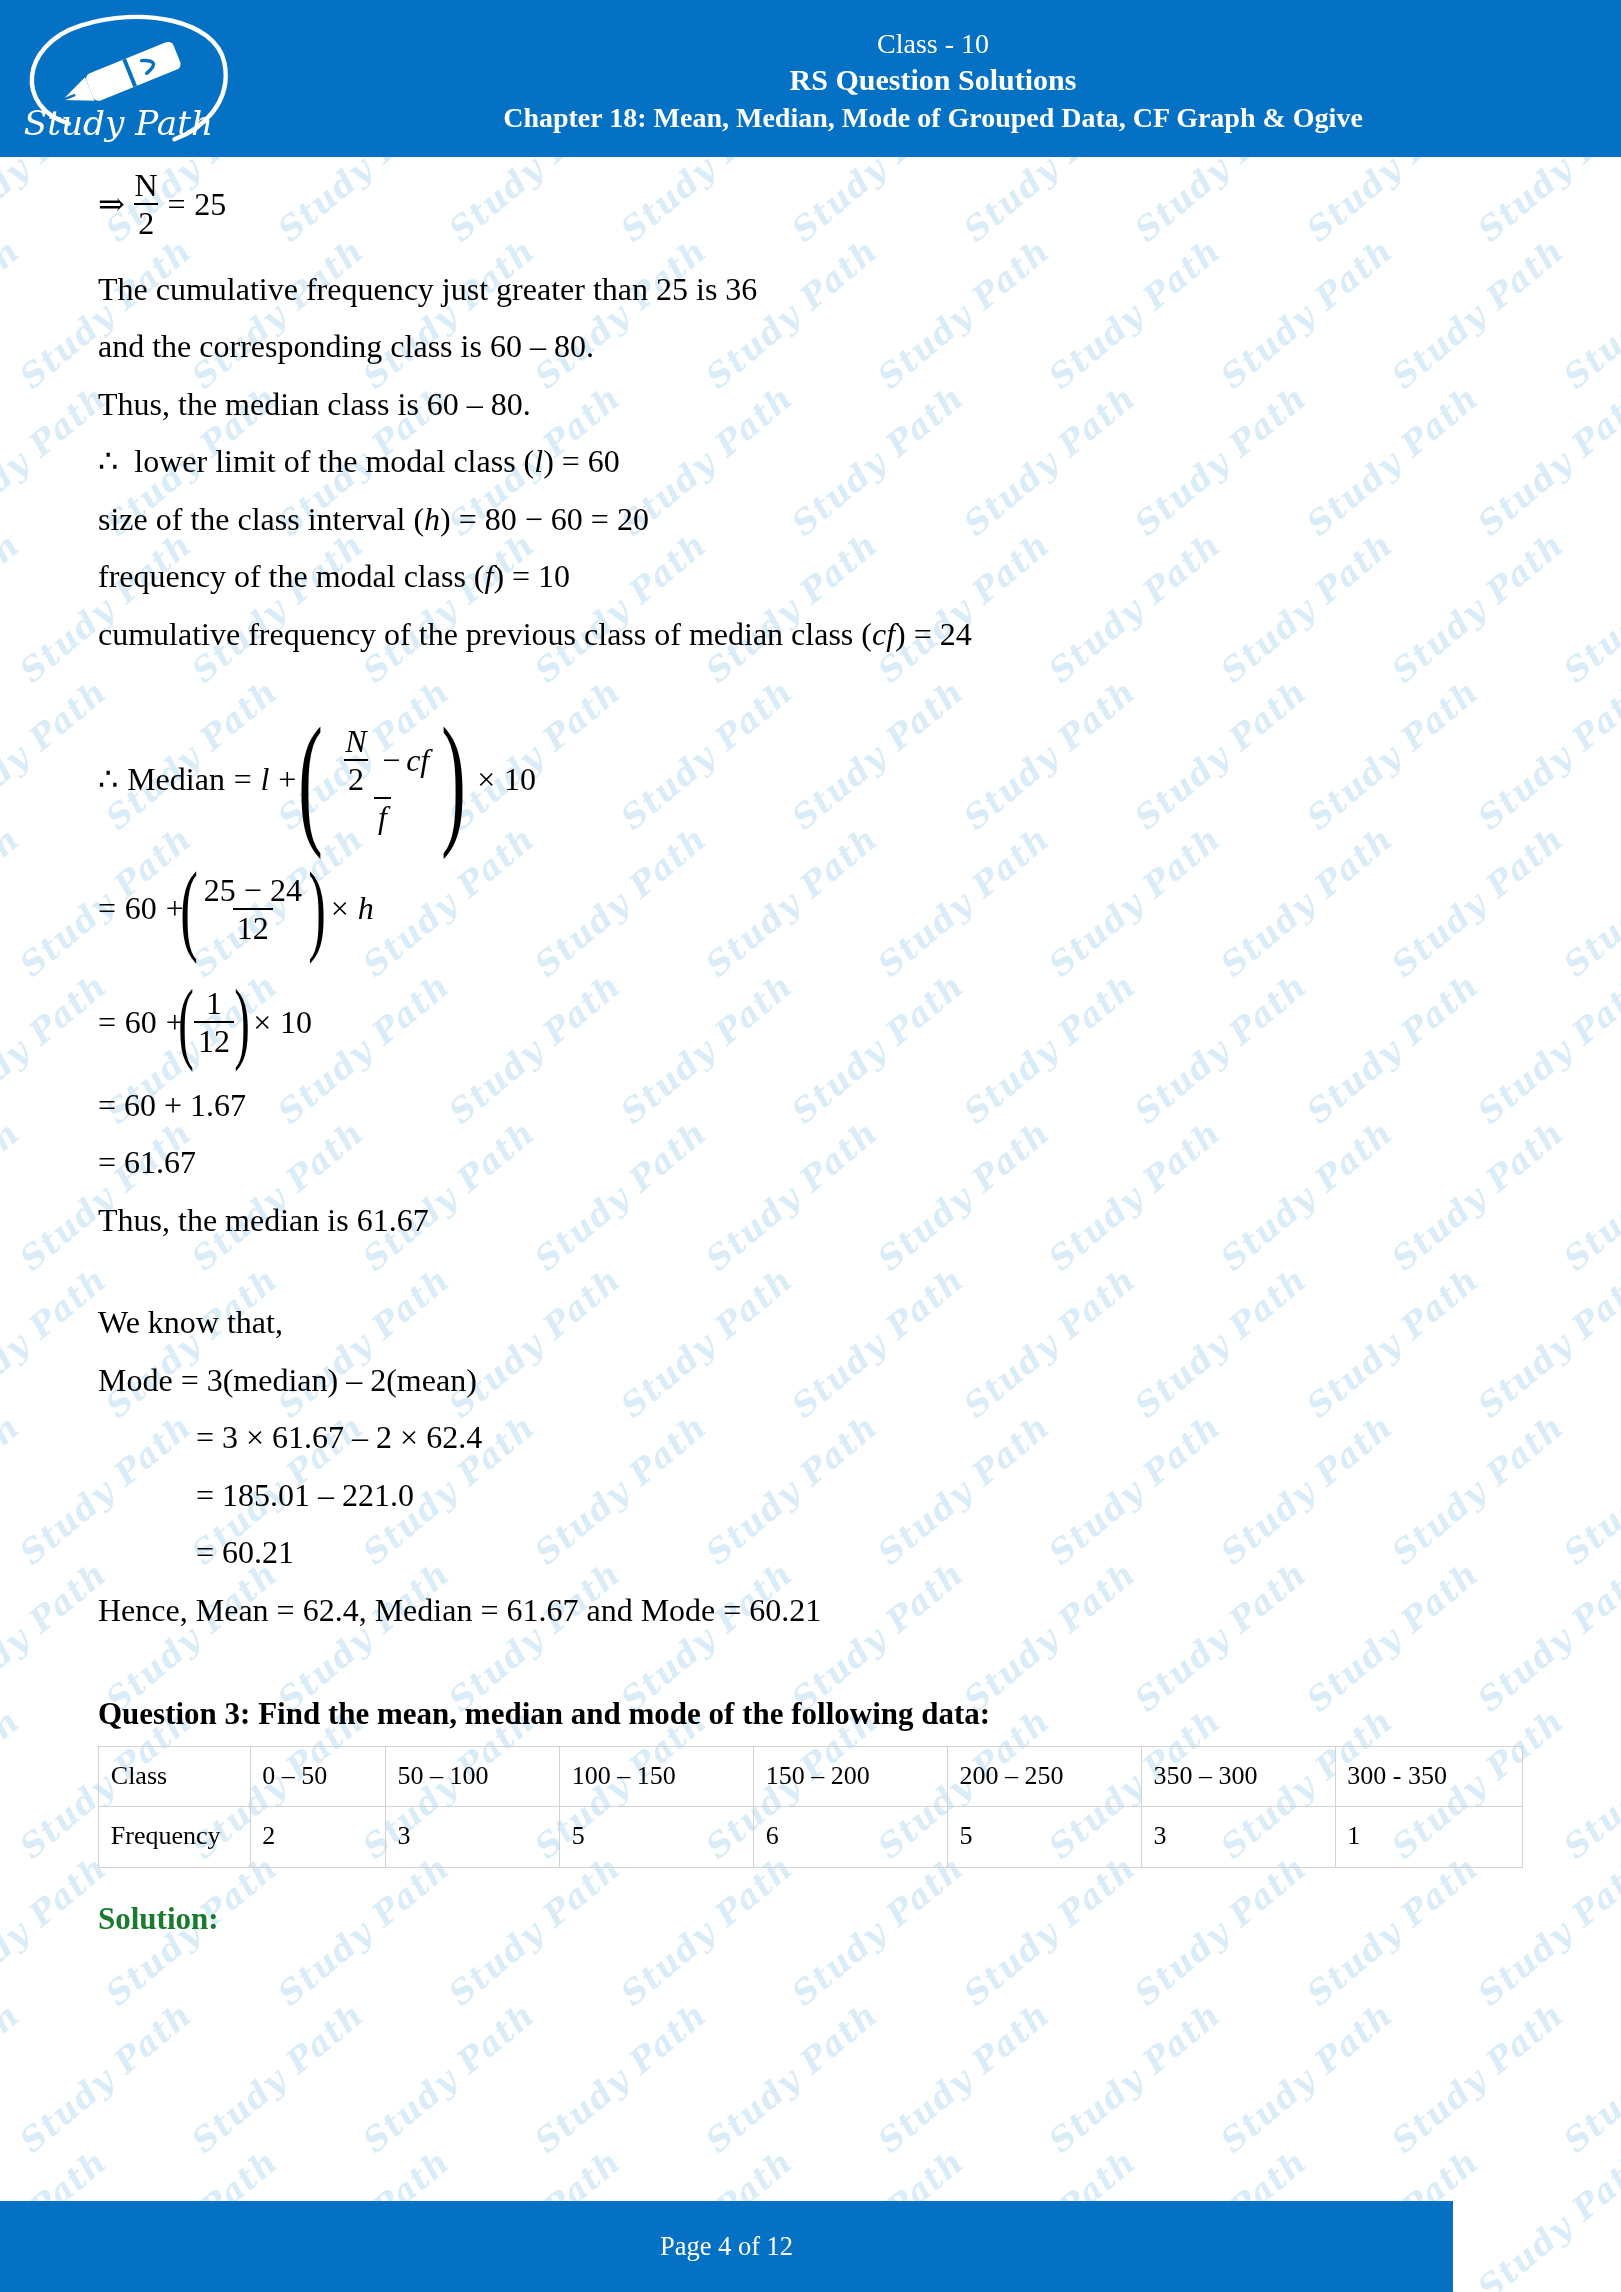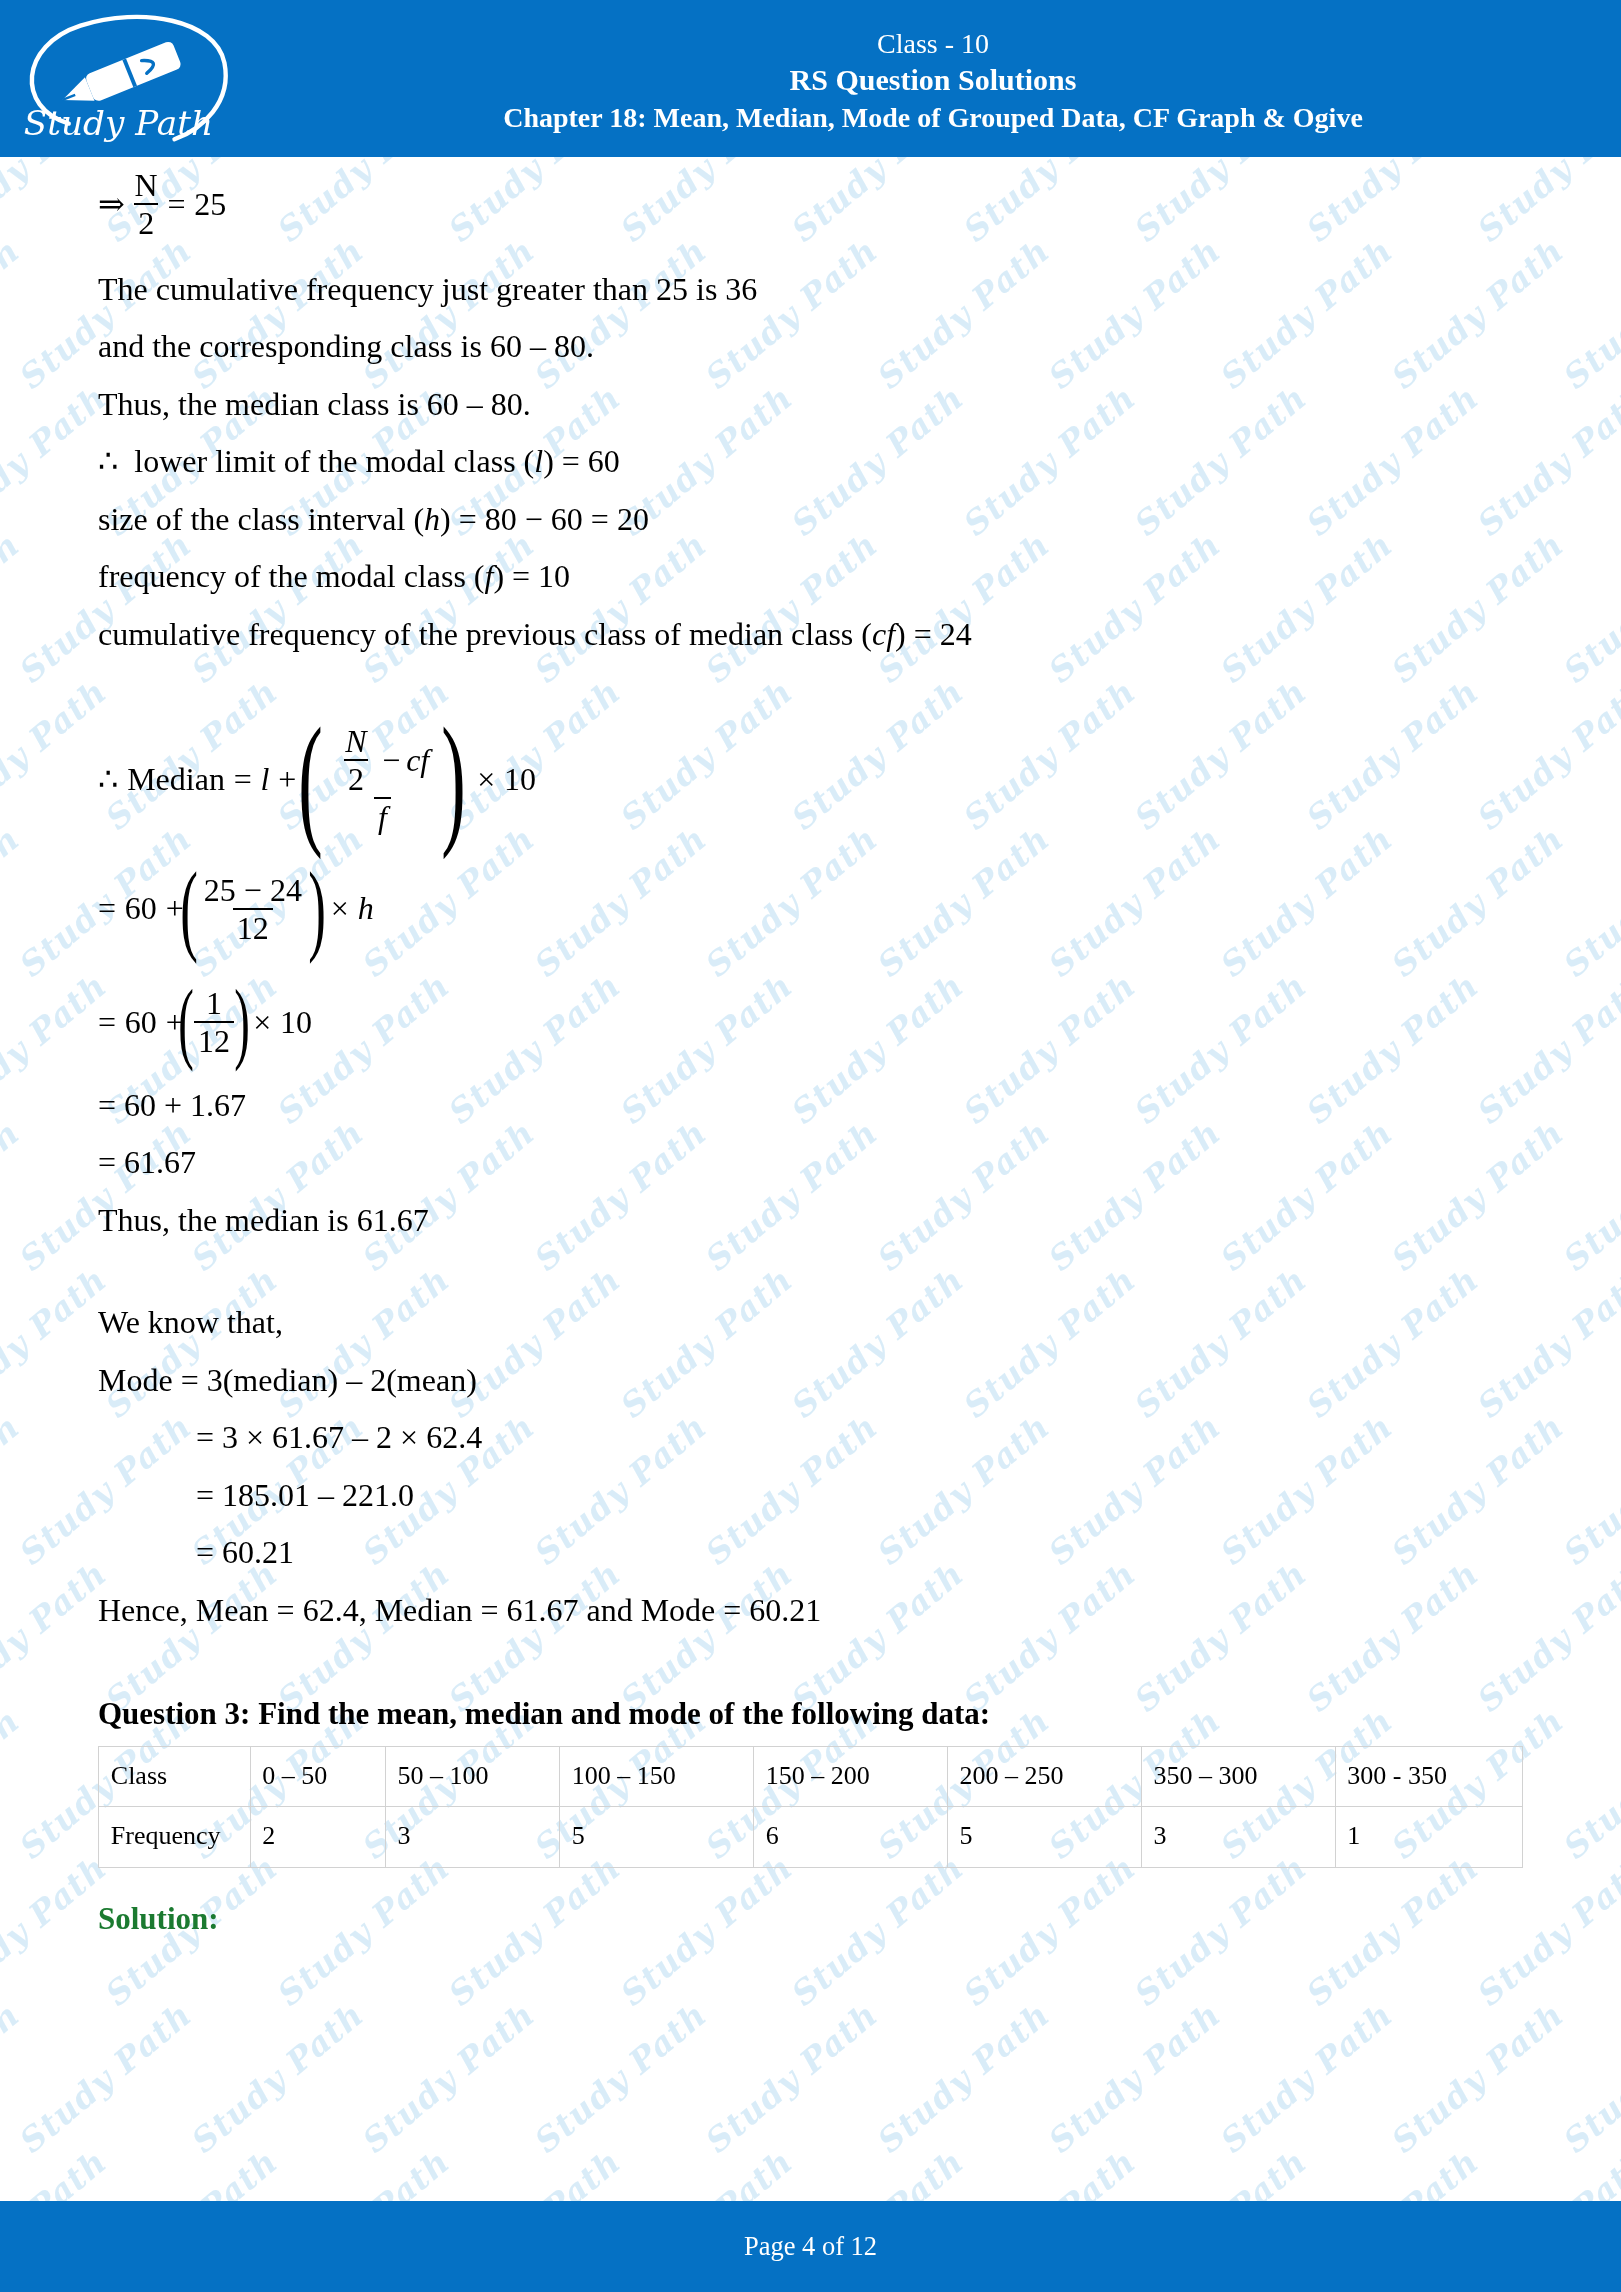--- a/index.html
+++ b/index.html
@@ -76,21 +76,21 @@
   }
   .hdr-class { font-size: 28px; margin-bottom: 2px; }
   .hdr-book  { font-size: 30px; font-weight: bold; margin-bottom: 2.9px; }
   .hdr-chap  { font-size: 28px; font-weight: bold; }
 
   
   .page-footer {
     position: absolute;
     left: 0;
     top: 2201px;
-    width: 1621px;
+    width: 1453px;
     height: 91px;
     background: #0571c4;
     z-index: 3;
     display: flex;
     align-items: center;
     justify-content: center;
   }
   .footer-text {
     color: #ffffff;
     font-size: 26.5px;

